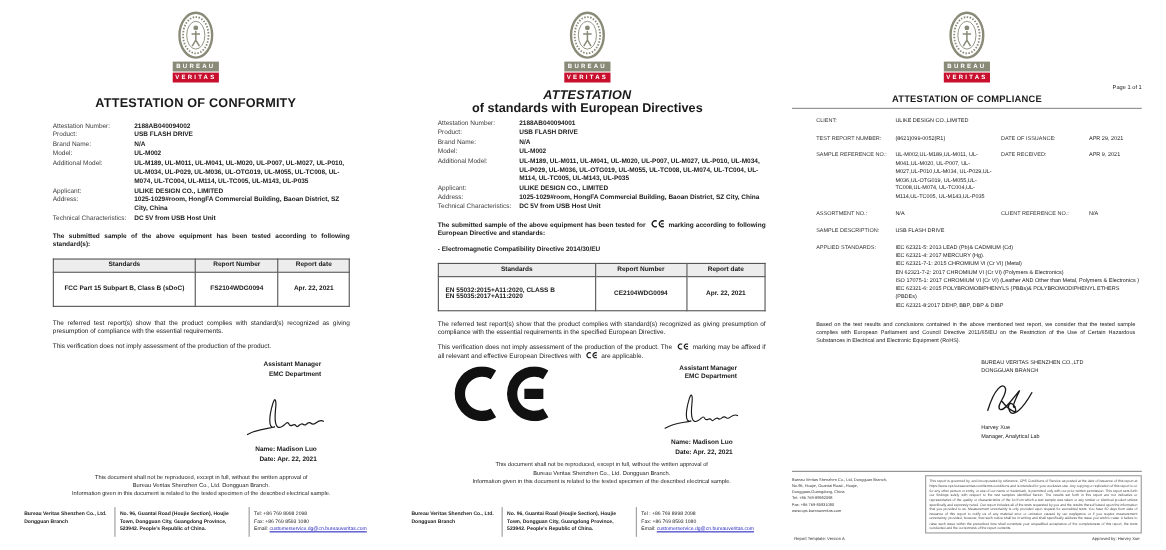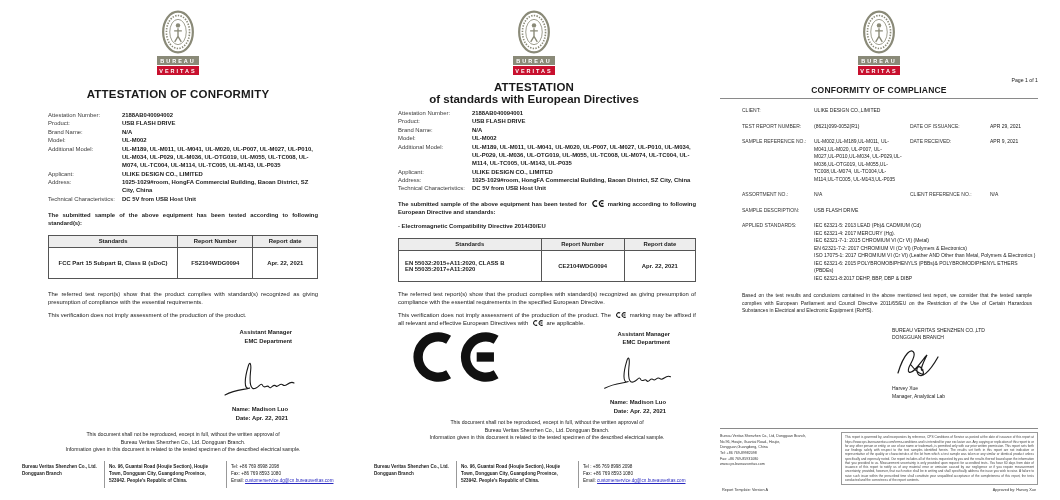--- a/index.html
+++ b/index.html
@@ -11,21 +11,21 @@
 
   
   .logo { display:flex; flex-direction:column; align-items:center; padding-top:10px; }
   .logo-bars { width:42px; margin-top:2px; }
   .bar { color:#fff; font-weight:bold; font-size:5.5px; letter-spacing:2px; text-align:center; padding:2px 0 1px; }
   .bar-bureau { background:#8a8a78; margin-bottom:1px; }
   .bar-veritas { background:#c8102e; }
 
   .title1 { text-align:center; font-weight:bold; font-size:11.5px; margin-top:13px; letter-spacing:.2px; }
   .title2 { text-align:center; font-weight:bold; font-size:11.5px; }
-  #doc2 .title1 { margin-top:6px; }
+  #doc2 .title1 { margin-top:6px;font-style:italic; }
 
   .inner { padding:0 30px 0 40px; }
   #doc2 .inner { padding:0 12px 0 38px; }
 
   .fields { font-size:5.9px; line-height:1.42; margin-top:11px; }
   .frow { display:flex; }
   .flabel { width:74px; flex:none; color:#3c3c3c; }
   .fvalue { flex:1; font-weight:bold; }
 
   .para { font-size:5.9px; line-height:1.4; text-align:justify; }
@@ -319,21 +319,21 @@
       <ellipse cx="30" cy="40" rx="15" ry="23" fill="none" stroke="#8a8a78" stroke-width="1.5"></ellipse>
       <circle cx="30" cy="28" r="4" fill="#8a8a78"></circle>
       <path d="M30,33 L30,48 M23,38 L37,38 M30,48 L24,58 M30,48 L36,58" stroke="#8a8a78" stroke-width="2.5" fill="none"></path>
     </svg>
     <div class="logo-bars">
       <div class="bar bar-bureau">BUREAU</div>
       <div class="bar bar-veritas">VERITAS</div>
     </div>
   </div>
   <div class="d3-page">Page 1 of 1</div>
-  <div class="d3-title">CONFORMITY OF COMPLIANCE</div>
+  <div class="d3-title">ATTESTATION OF COMPLIANCE</div>
   <div class="d3-rule"></div>
   <div class="d3-inner">
     <div class="d3-row">
       <span class="d3-l1">CLIENT:</span>
       <span class="d3-v2">ULIKE DESIGN CO.,LIMITED</span>
     </div>
     <div class="d3-row">
       <span class="d3-l1">TEST REPORT NUMBER:</span>
       <span class="d3-v1">(8621)099-0052(R1)</span>
       <span class="d3-l2">DATE OF ISSUANCE:</span>

